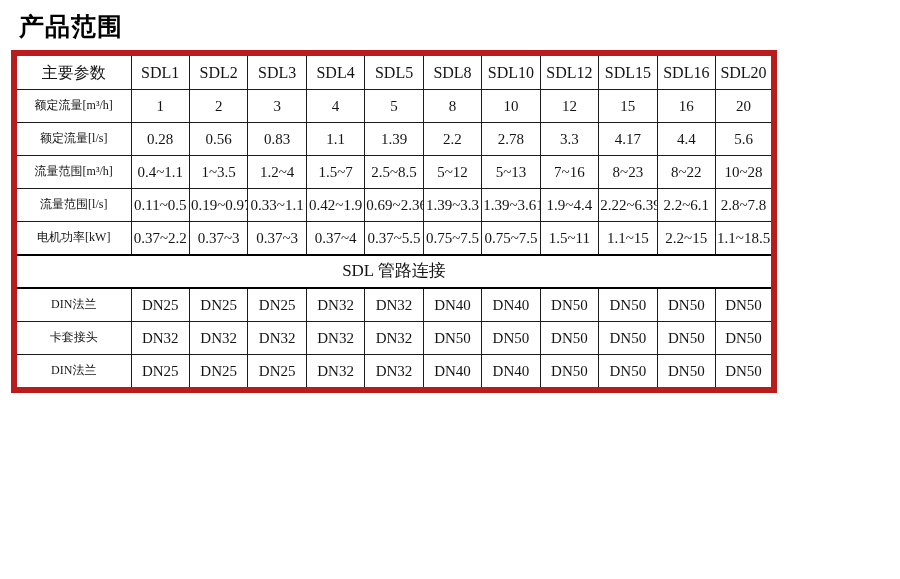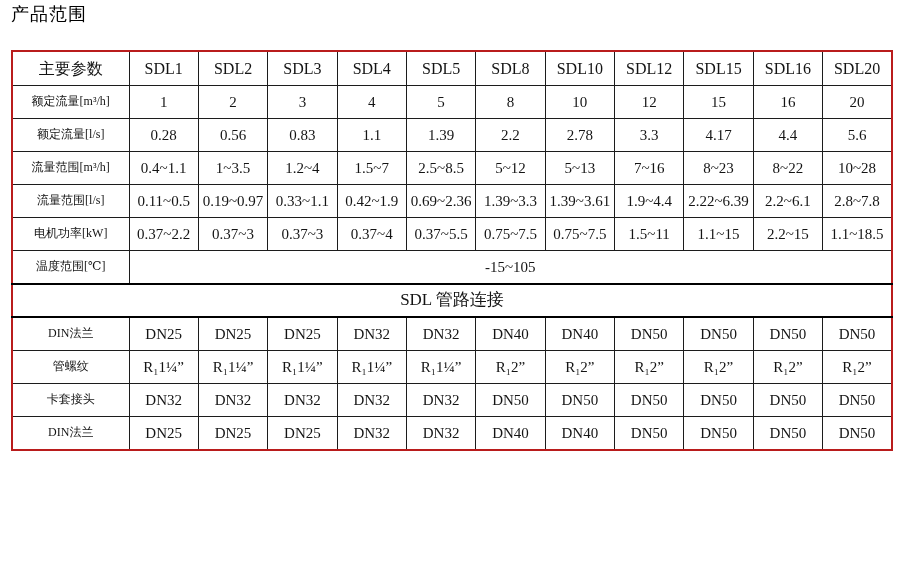--- a/index.html
+++ b/index.html
@@ -14,35 +14,35 @@
   }
   .page {
     position: relative;
     width: 900px;
     height: 579px;
   }
   .title {
     position: absolute;
     left: 11px;
     top: 2px;
-    margin: 0;
+    margin: 8px;
     font-family: "DejaVu Sans", "Liberation Sans", sans-serif;
-    font-weight: normal;
-    font-size: 18px;
+    font-weight: bold;
+    font-size: 25px;
     letter-spacing: 1px;
     color: #000000;
   }
   table.spec-table {
     position: absolute;
     left: 11px;
     top: 50px;
-    width: 882px;
+    width: 766px;
     border-collapse: collapse;
     table-layout: fixed;
-    border: 2px solid #b91c1c;
+    border: 6px solid #b91c1c;
   }
   col.c-label { width: 117px; }
   .spec-table th, .spec-table td {
     border: 1px solid #1c1c1c;
     text-align: center;
     vertical-align: middle;
     height: 32px;
     padding: 0 1px;
     font-weight: normal;
     font-size: 15px;
@@ -160,54 +160,36 @@
           <td>0.37~3</td>
           <td>0.37~4</td>
           <td>0.37~5.5</td>
           <td>0.75~7.5</td>
           <td>0.75~7.5</td>
           <td>1.5~11</td>
           <td>1.1~15</td>
           <td>2.2~15</td>
           <td>1.1~18.5</td>
         </tr>
-        <tr>
-          <td class="row-label">温度范围[℃]</td>
-          <td colspan="11" class="span-value">-15~105</td>
-        </tr>
         <tr class="section">
           <td colspan="12">SDL 管路连接</td>
         </tr>
         <tr>
           <td class="row-label">DIN法兰</td>
           <td>DN25</td>
           <td>DN25</td>
           <td>DN25</td>
           <td>DN32</td>
           <td>DN32</td>
           <td>DN40</td>
           <td>DN40</td>
           <td>DN50</td>
           <td>DN50</td>
           <td>DN50</td>
           <td>DN50</td>
-        </tr>
-        <tr>
-          <td class="row-label">管螺纹</td>
-          <td>R₁1¼”</td>
-          <td>R₁1¼”</td>
-          <td>R₁1¼”</td>
-          <td>R₁1¼”</td>
-          <td>R₁1¼”</td>
-          <td>R₁2”</td>
-          <td>R₁2”</td>
-          <td>R₁2”</td>
-          <td>R₁2”</td>
-          <td>R₁2”</td>
-          <td>R₁2”</td>
         </tr>
         <tr>
           <td class="row-label">卡套接头</td>
           <td>DN32</td>
           <td>DN32</td>
           <td>DN32</td>
           <td>DN32</td>
           <td>DN32</td>
           <td>DN50</td>
           <td>DN50</td>

